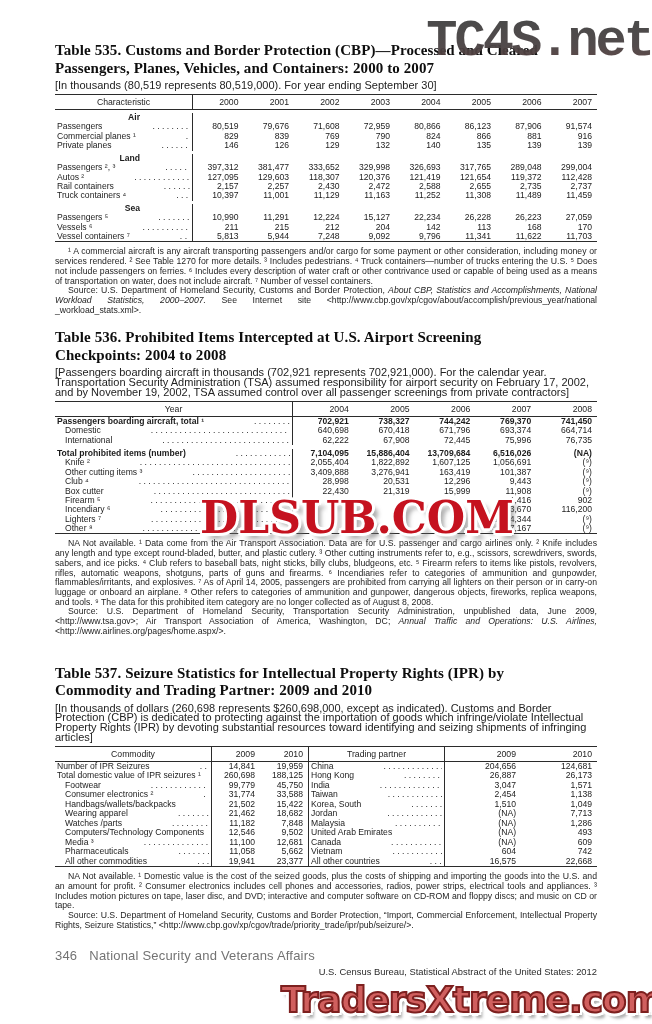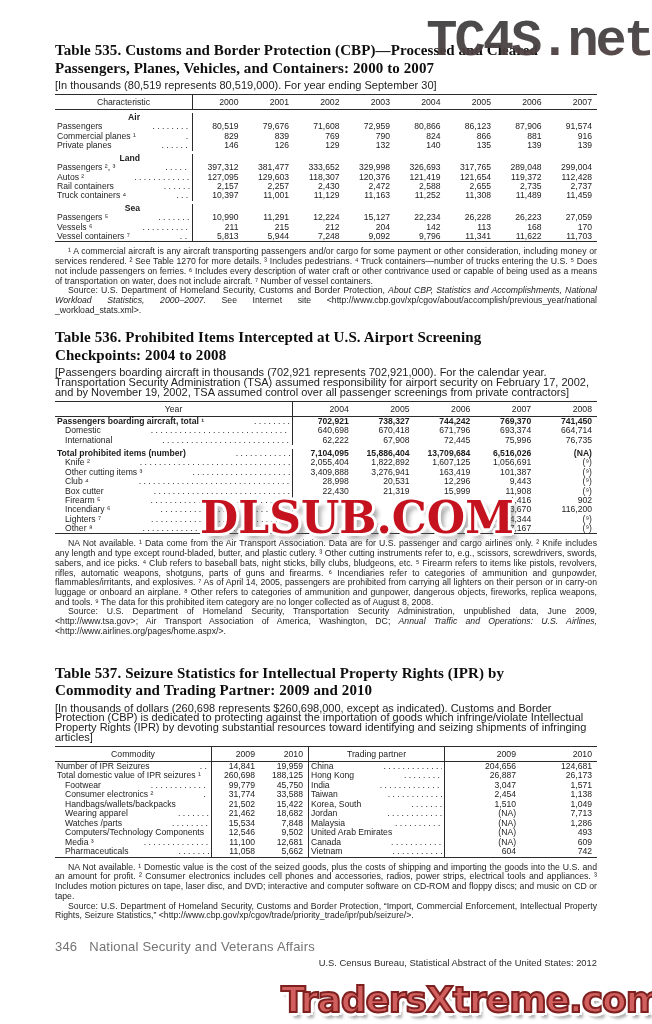--- a/index.html
+++ b/index.html
@@ -526,21 +526,21 @@
               <span class="leaders"></span>
             </div>
             <div class="num">(NA)</div>
             <div class="num">7,713</div>
           </div>
           <div class="row drow">
             <div class="lc ind">
               <span class="lt">Watches /parts</span>
               <span class="leaders"></span>
             </div>
-            <div class="num">15,534</div>
+            <div class="num">11,182</div>
             <div class="num">7,848</div>
             <div class="lc">
               <span class="lt">Malaysia</span>
               <span class="leaders"></span>
             </div>
             <div class="num">(NA)</div>
             <div class="num">1,286</div>
           </div>
           <div class="row drow">
             <div class="lc ind">
@@ -576,20 +576,34 @@
               <span class="leaders"></span>
             </div>
             <div class="num">11,058</div>
             <div class="num">5,662</div>
             <div class="lc">
               <span class="lt">Vietnam</span>
               <span class="leaders"></span>
             </div>
             <div class="num">604</div>
             <div class="num">742</div>
+          </div>
+          <div class="row drow">
+            <div class="lc ind">
+              <span class="lt">All other commodities</span>
+              <span class="leaders"></span>
+            </div>
+            <div class="num">19,941</div>
+            <div class="num">23,377</div>
+            <div class="lc">
+              <span class="lt">All other countries</span>
+              <span class="leaders"></span>
+            </div>
+            <div class="num">16,575</div>
+            <div class="num">22,668</div>
           </div>
         </div>
       <div class="fn">
         <p>NA Not available. ¹ Domestic value is the cost of the seized goods, plus the costs of shipping  and importing the goods into the U.S. and an amount for profit. ² Consumer electronics includes cell phones and accessories, radios, power strips, electrical tools and appliances. ³ Includes motion pictures on tape, laser disc, and DVD; interactive and computer software on CD-ROM and floppy discs; and music on CD or tape.</p>
         <p><span>Source: U.S. Department of Homeland Security, Customs and Border Protection, “Import,  Commercial Enforcement, Intellectual Property Rights, Seizure Statistics,” &lt;http://www.cbp.gov/xp/cgov/trade/priority_trade/ipr/pub/seizure/&gt;.</span></p>
       </div>
     </section>
 
     <div class="footer">
       <div class="footer-line1">

